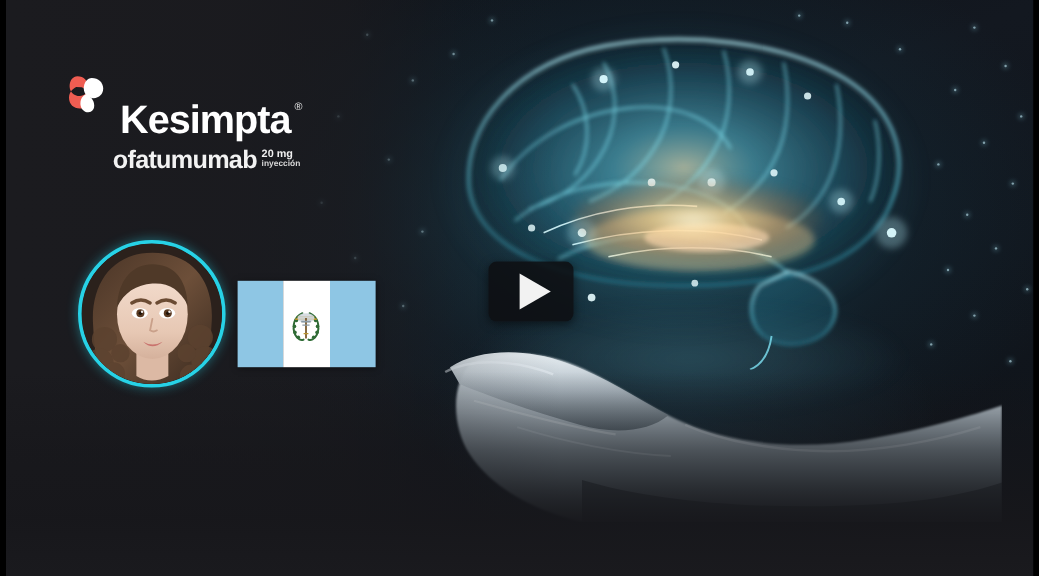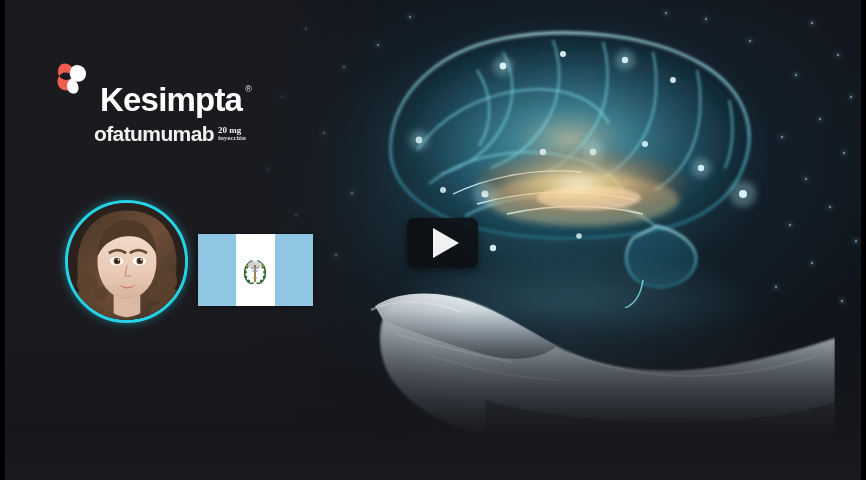--- a/index.html
+++ b/index.html
@@ -126,39 +126,38 @@
   .logo-reg {
     position: absolute;
     top: 2px;
     right: -9px;
     font-size: 9px;
     font-weight: normal;
     color: #e8e8e8;
   }
   .logo-sub-row {
     display: flex;
-    align-items: center;
+    align-items: flex-start;
     gap: 4px;
     margin-top: 7px;
     padding-left: 43px;
   }
   .logo-generic {
     color: #f2f2f2;
     font-size: 21px;
     font-weight: bold;
     letter-spacing: -0.6px;
     line-height: 1;
     white-space: nowrap;
   }
   .logo-dose {
     display: flex;
     flex-direction: column;
     line-height: 1.05;
     padding-top: 1px;
-    font-family: Liberation Serif, serif;
   }
   .logo-dose .d1 { color: #f0f0f0; font-size: 9px; font-weight: bold; }
   .logo-dose .d2 { color: #d8d8d8; font-size: 7px; font-weight: bold; }
 
   
   .avatar {
     position: absolute;
     left: 60px;
     top: 200px;
     width: 123px;

